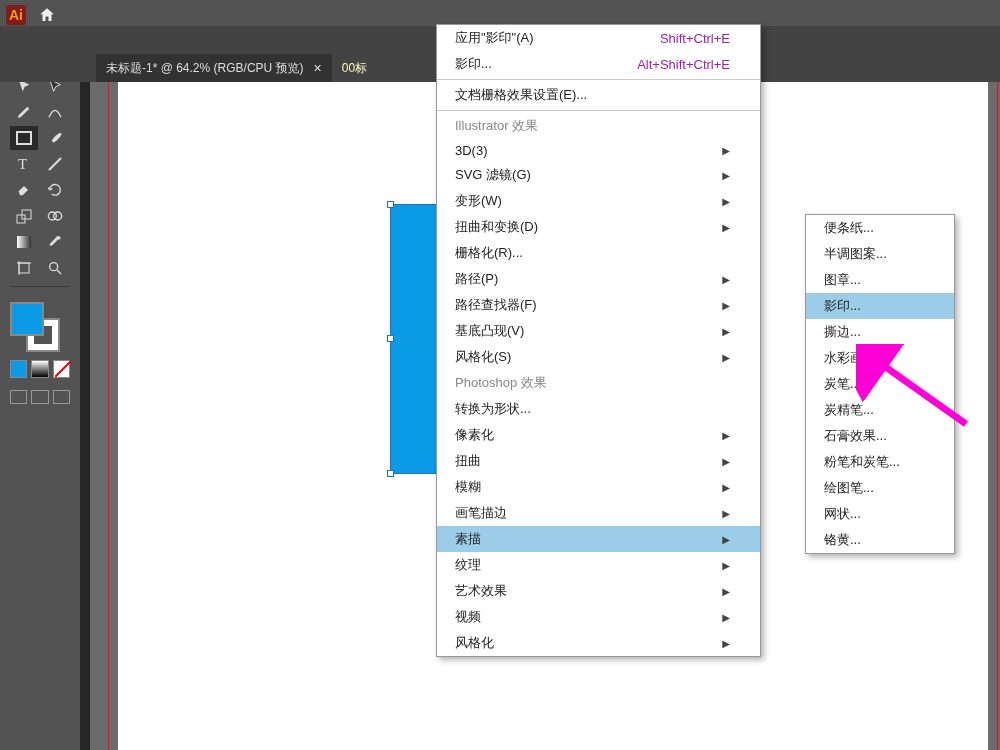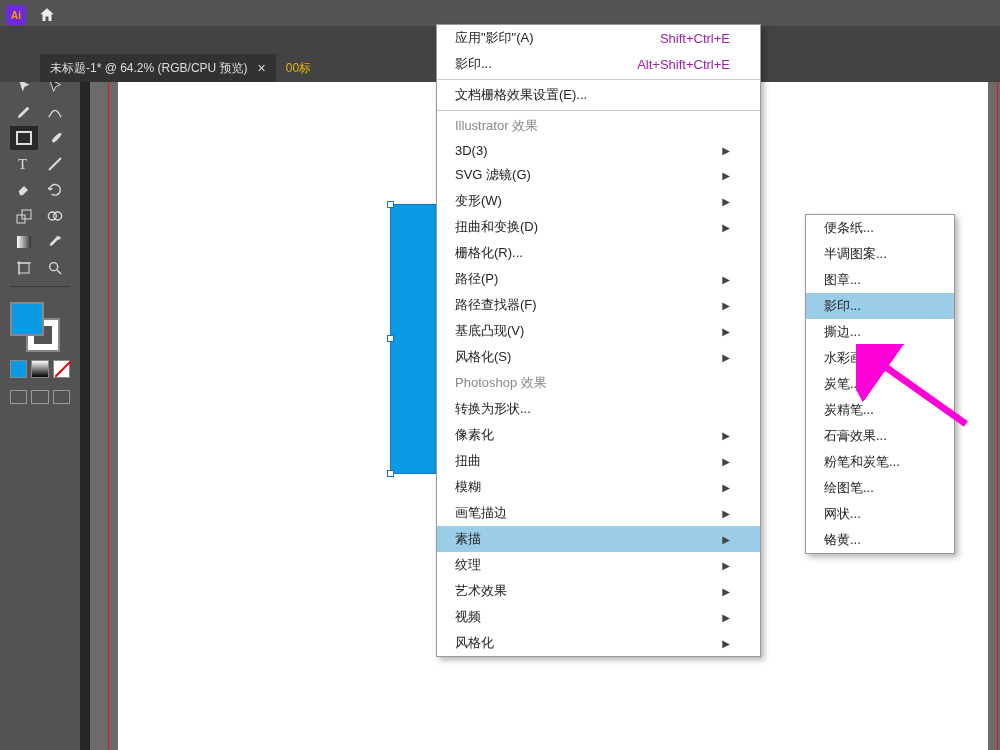--- a/index.html
+++ b/index.html
@@ -1,31 +1,31 @@
 <!DOCTYPE html>
 <html><head>
 <meta charset="utf-8">
 <style>
   * { box-sizing: border-box; margin: 0; padding: 0; user-select: none; }
   body { font-family: "Microsoft YaHei", "SimSun", sans-serif; font-size: 13px; background: #323232; width: 1000px; height: 750px; overflow: hidden; position: relative; }
   .titlebar { height: 30px; background: #535353; display: flex; align-items: center; padding-left: 6px; }
-  .ai-logo { width: 20px; height: 20px; background: #6d28d9; color: #ff9a00; font-weight: bold; font-size: 10px; display: flex; align-items: center; justify-content: center; border-radius: 3px; margin-right: 8px; }
+  .ai-logo { width: 20px; height: 20px; background: #7f1d1d; color: #ff9a00; font-weight: bold; font-size: 14px; display: flex; align-items: center; justify-content: center; border-radius: 3px; margin-right: 8px; }
   .home-icon { width: 26px; height: 26px; display:flex; align-items:center; justify-content:center; }
   .home-icon svg { fill: #eee; }
   .menubar { height: 24px; background: #535353; display: flex; align-items: center; padding-left: 100px; color: #eee; font-size: 13px; }
   .menubar .menu-item { padding: 3px 10px; cursor: pointer; }
   .menubar .menu-item.active { background: #4a90d9; }
   .menubar .sep { width: 1px; height: 18px; background: #777; margin: 0 6px; }
   .view-switch { width:18px; height:14px; display:inline-block; margin-left:6px; position:relative;}
   .view-switch::before, .view-switch::after { content:""; position:absolute; background:#ccc;}
   .view-switch::before { left:0; top:0; width:8px; height:14px; background:#ccc;}
   .view-switch::after { left:10px; top:0; width:8px; height:14px; background:#888;}
-  .tabbar { height: 28px; background: #434343; display: flex; align-items: center; padding-left: 40px; color: #ddd; font-size: 12px; }
+  .tabbar { height: 28px; background: #434343; display: flex; align-items: center; padding-left: 96px; color: #ddd; font-size: 12px; }
   .tab { padding: 0 10px; height: 100%; display: flex; align-items: center; gap: 10px; background: #323232; }
-  .tab.inactive { background: #434343; color:#eab308;}
+  .tab.inactive { background: #434343; color:#fef9c3;}
   .tab .close { font-size: 14px; cursor:pointer;}
   .workspace { position: absolute; left: 0; top: 54px; right: 0; bottom: 0; background: #262626; }
   .toolbar { position: absolute; left: 0; top: 0; width: 80px; background: #535353; height: 100%; padding-top: 6px; }
   .tool-divider { height:4px; border-top:1px solid #3a3a3a; margin:4px 10px;}
   .tool-grid { display:grid; grid-template-columns: 1fr 1fr; gap:2px; padding: 2px 10px; }
   .tool { width:28px; height:24px; display:flex; align-items:center; justify-content:center; color:#ddd; cursor:pointer; position:relative;}
   .tool.sel { background:#2a2a2a; }
   .swatch-area { padding:8px 10px; }
   .fill-stroke { position:relative; width:50px; height:50px;}
   .fill-box { position:absolute; left:0; top:0; width:34px; height:34px; background:#0a9ae6; border:2px solid #888;}

